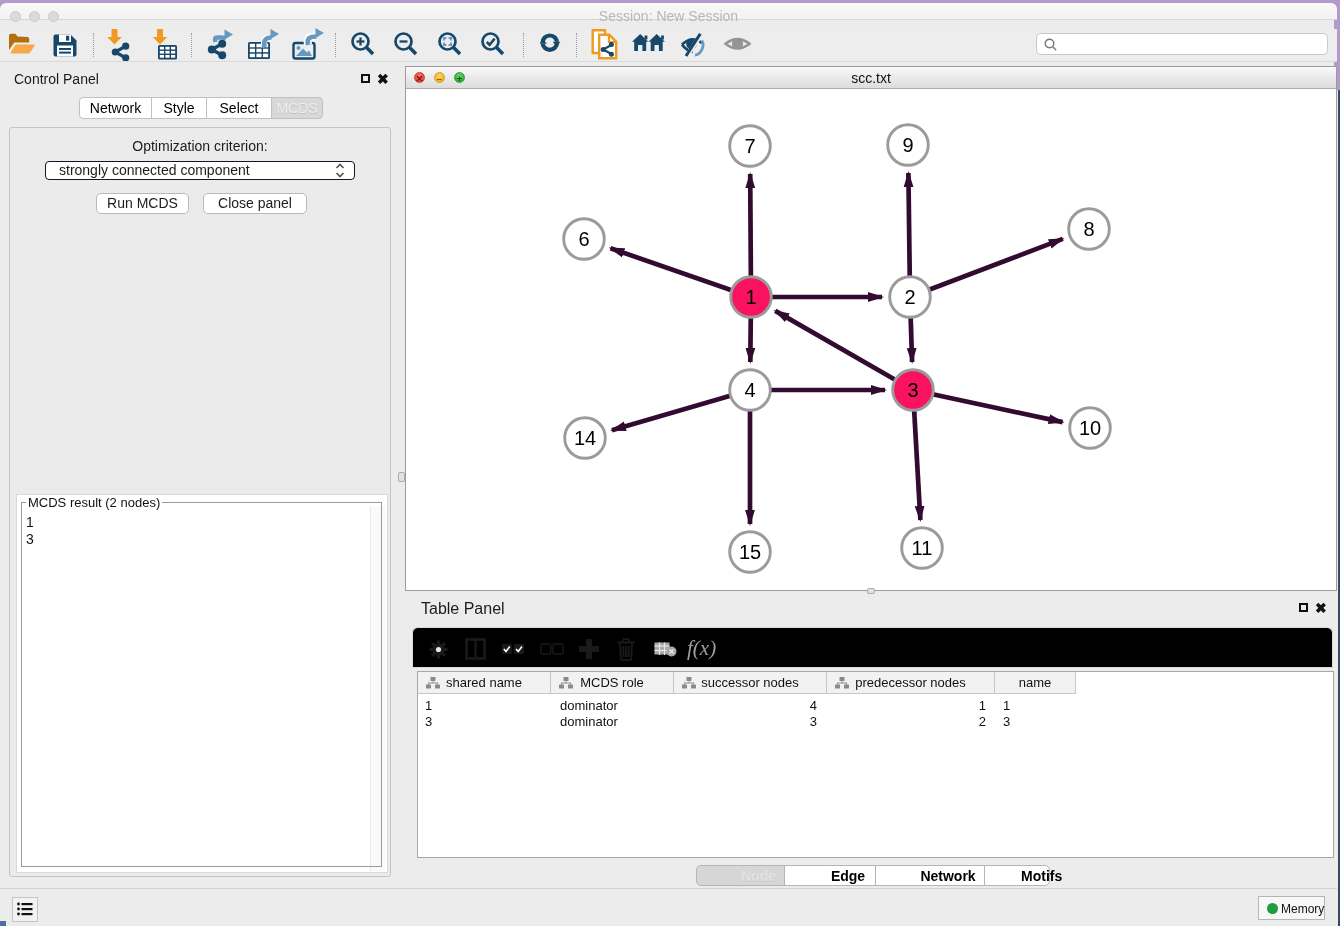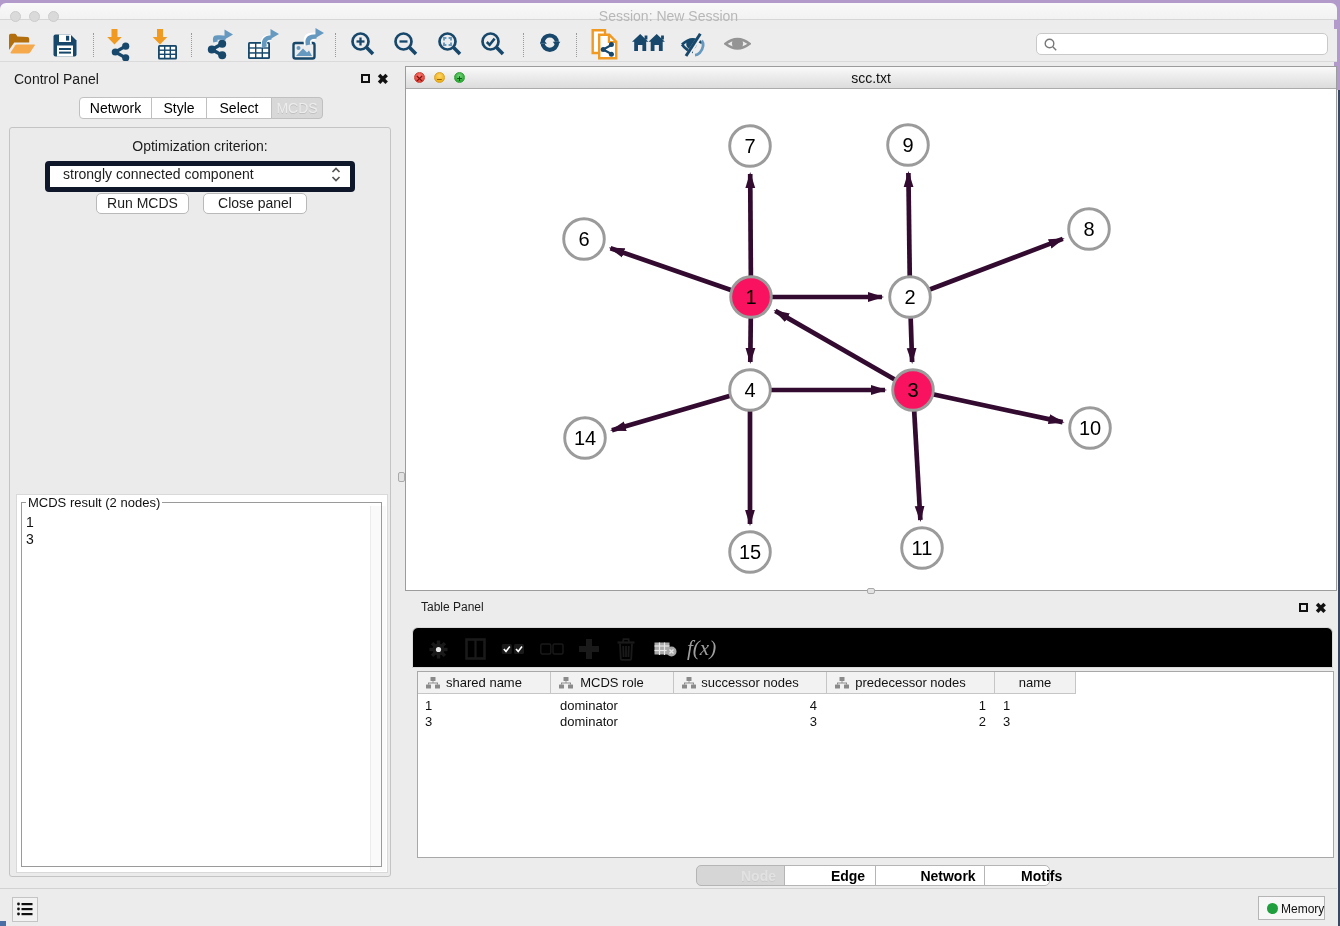--- a/index.html
+++ b/index.html
@@ -24,35 +24,35 @@
 #searchbox { position:absolute; left:1036px; top:4px; width:292px; height:22px; background:#fff; border:1px solid #c9c9c9; border-radius:5px; }
 
 
 #cp-title { left:14px; top:71px; font-size:14px; color:#1c1c1c; }
 #cp-float { left:361px; top:74px; width:9px; height:9px; border:2px solid #111; }
 #cp-close { left:377px; top:71px; font-size:14px; color:#111; font-weight:bold; }
 #cp-tabs { left:79px; top:97px; height:22px; }
 .cptab { position:absolute; top:0; height:22px; background:#fff; border:1px solid #c0c0c0; font-size:14px; text-align:center; line-height:21px; color:#000; }
 #cp-box { left:9px; top:127px; width:382px; height:750px; border:1px solid #c4c4c4; background:#ebebeb; border-radius:3px; }
 #opt-label { left:0; top:10px; width:100%; text-align:center; font-size:14px; color:#1c1c1c; position:absolute; }
-#opt-select { position:absolute; left:35px; top:33px; width:310px; height:31px; background:#fff; border:5px solid #0f172a; border-radius:4px; font-size:14px; color:#1c1c1c; line-height:17px; padding-left:13px; }
+#opt-select { position:absolute; left:35px; top:33px; width:310px; height:19px; background:#fff; border:1px solid #0f172a; border-radius:4px; font-size:14px; color:#1c1c1c; line-height:17px; padding-left:13px; }
 .btn { position:absolute; height:21px; background:#fff; border:1px solid #b9b9b9; border-radius:5px; font-size:14px; color:#1c1c1c; text-align:center; line-height:19px; }
 #mcds-box { position:absolute; left:6px; top:366px; width:372px; height:379px; background:#fff; border:1px solid #d9d9d9; }
 #mcds-field { position:absolute; left:4px; top:7px; right:5px; bottom:5px; border:1px solid #9a9a9a; }
 #mcds-legend { position:absolute; left:4px; top:-8px; background:#fff; font-size:13px; padding:0 2px; color:#111; }
 #mcds-scroll { position:absolute; right:1px; top:11px; width:16px; bottom:1px; background:#fafafa; border-left:1px solid #ececec; }
 
 
 #net-win { left:405px; top:66px; width:932px; height:525px; border:1px solid #9c9c9c; background:#fff; }
 #net-title { position:absolute; left:0; top:0; width:100%; height:22px; background:linear-gradient(#fafafa 0%,#ececec 45%,#dcdcdc 100%); border-bottom:1px solid #ababab; }
 .ntl { position:absolute; top:5px; width:11px; height:11px; border-radius:50%; font-size:9.5px; font-weight:bold; text-align:center; line-height:11px; }
 #net-title-text { position:absolute; top:3px; left:0; width:100%; text-align:center; font-size:14px; color:#111; }
 
 
-#tp-title { left:421px; top:600px; font-size:12px; color:#1c1c1c; }
+#tp-title { left:421px; top:600px; font-size:16px; color:#1c1c1c; }
 #tp-float { left:1299px; top:603px; width:9px; height:9px; border:2px solid #111; }
 #tp-close { left:1315px; top:600px; font-size:14px; color:#111; font-weight:bold; }
 #tp-toolbar { left:412px; top:627px; width:921px; height:41px; background:#000000; border:1px solid #dadada; border-radius:6px 6px 0 0;padding-left:48px; }
 #tp-table { left:417px; top:671px; width:917px; height:187px; background:#fff; border:1px solid #a8a8a8; }
 .th { position:absolute; top:0; height:22px; background:#f2f2f2; border-right:1px solid #c6c6c6; border-bottom:1px solid #c6c6c6; font-size:13px; color:#111; text-align:center; line-height:21px; }
 .td { position:absolute; font-size:13px; color:#111; }
 #tp-tabs { left:696px; top:865px; height:21px; }
 .tptab { position:absolute; top:0; height:21px; background:#fff; border:1px solid #b5b5b5; font-size:14px; text-align:center; line-height:20px; color:#000; font-weight:bold;padding-left:36px; }
 
 

